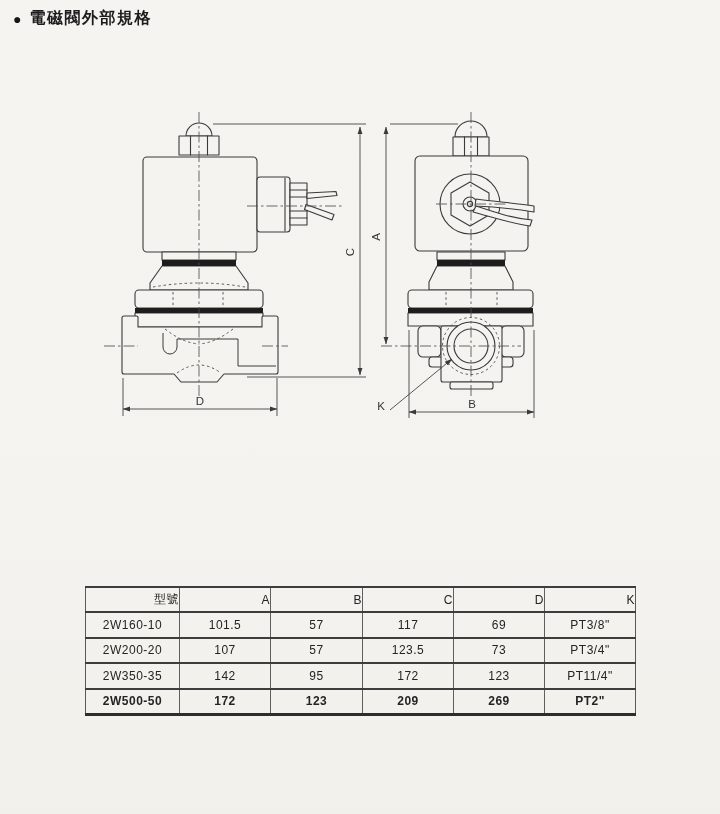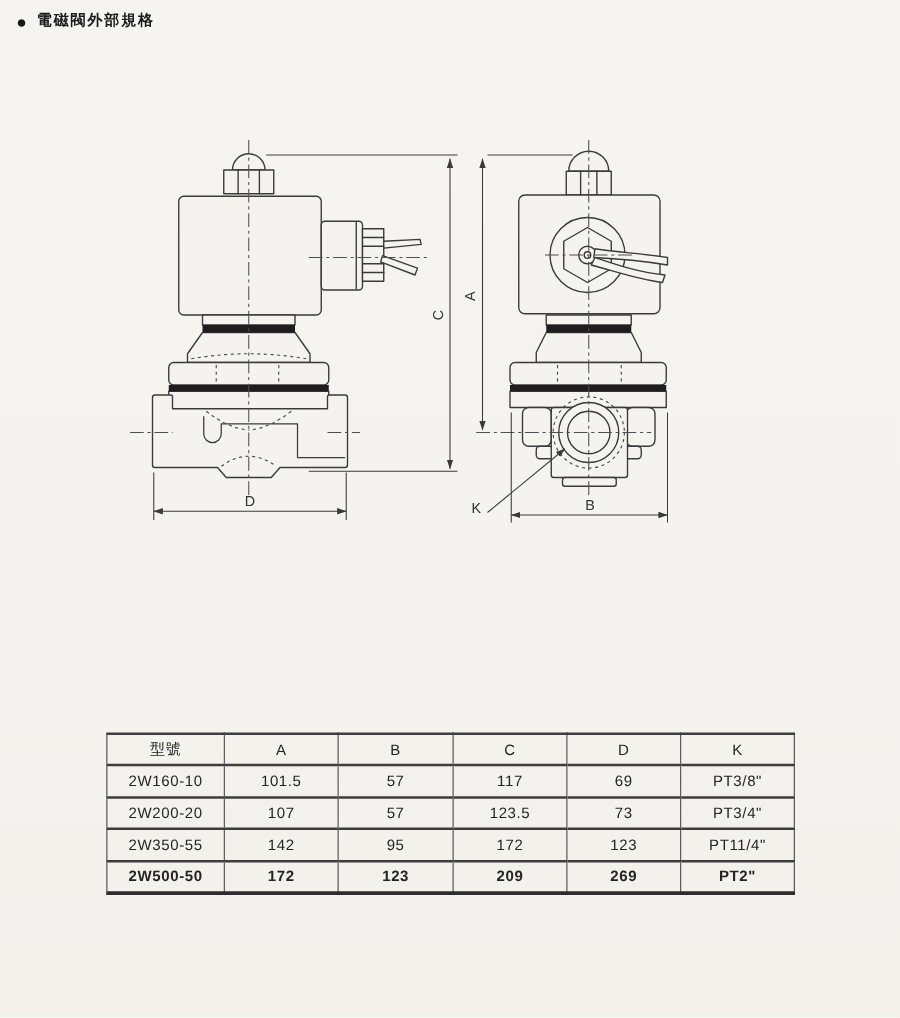--- a/index.html
+++ b/index.html
@@ -17,21 +17,21 @@
     color:var(--text);
     overflow:hidden;
   }
   .page{position:relative;width:720px;height:814px;}
   .doc-header{
     position:absolute;top:8px;left:13px;
     display:flex;align-items:center;gap:8px;
   }
   .bullet{font-size:14px;line-height:1;color:#161616;}
   .doc-title{
-    font-size:12px;font-weight:bold;letter-spacing:1.5px;color:#1c1c1c;
+    font-size:16px;font-weight:bold;letter-spacing:1.5px;color:#1c1c1c;
   }
   svg.drawing{position:absolute;top:0;left:0;}
   table.spec{
     position:absolute;left:85px;top:586px;
     width:550px;
     border-collapse:collapse;table-layout:fixed;
     border-left:1px solid #5a5a5a;
     border-right:1px solid #5a5a5a;
     border-top:2px solid #3d3d3d;
     border-bottom:3px solid #2d2d2d;
@@ -39,21 +39,21 @@
   }
   table.spec th, table.spec td{
     border-left:1px solid #5f5f5f;
     border-bottom:2px solid #3d3d3d;
     text-align:center;vertical-align:middle;
     font-size:12px;font-weight:normal;
     color:#242424;
     padding:0;
     letter-spacing:0.5px;
   }
-  table.spec th{height:23px;}
+  table.spec th{height:23px;text-align:right;}
   table.spec td{height:23.5px;}
   table.spec th:first-child, table.spec td:first-child{border-left:none;}
   table.spec tbody tr:last-child td{border-bottom:none;font-weight:bold;}
 </style>
 </head>
 <body>
 
 <div class="page">
 
   <div class="doc-header">
@@ -201,21 +201,21 @@
         </tr>
         <tr>
           <td>2W200-20</td>
           <td>107</td>
           <td>57</td>
           <td>123.5</td>
           <td>73</td>
           <td>PT3/4"</td>
         </tr>
         <tr>
-          <td>2W350-55</td>
+          <td>2W350-35</td>
           <td>142</td>
           <td>95</td>
           <td>172</td>
           <td>123</td>
           <td>PT11/4"</td>
         </tr>
         <tr>
           <td>2W500-50</td>
           <td>172</td>
           <td>123</td>

